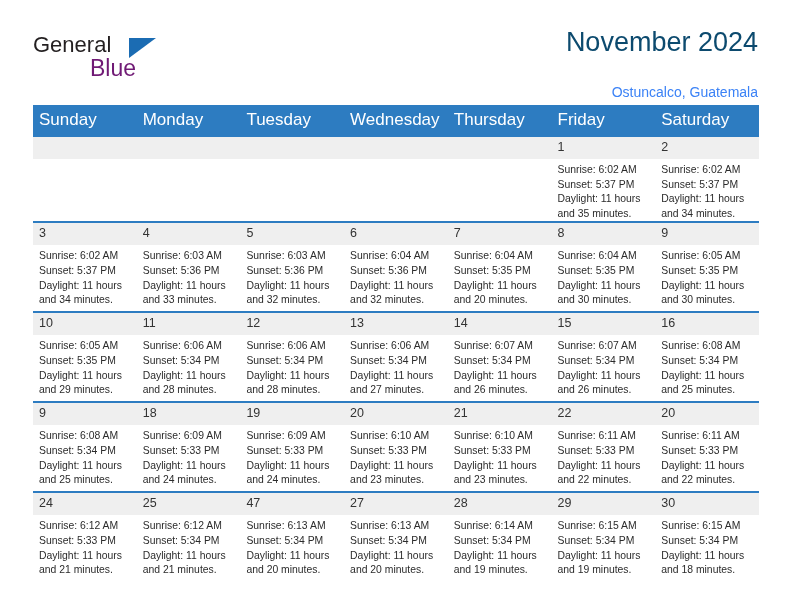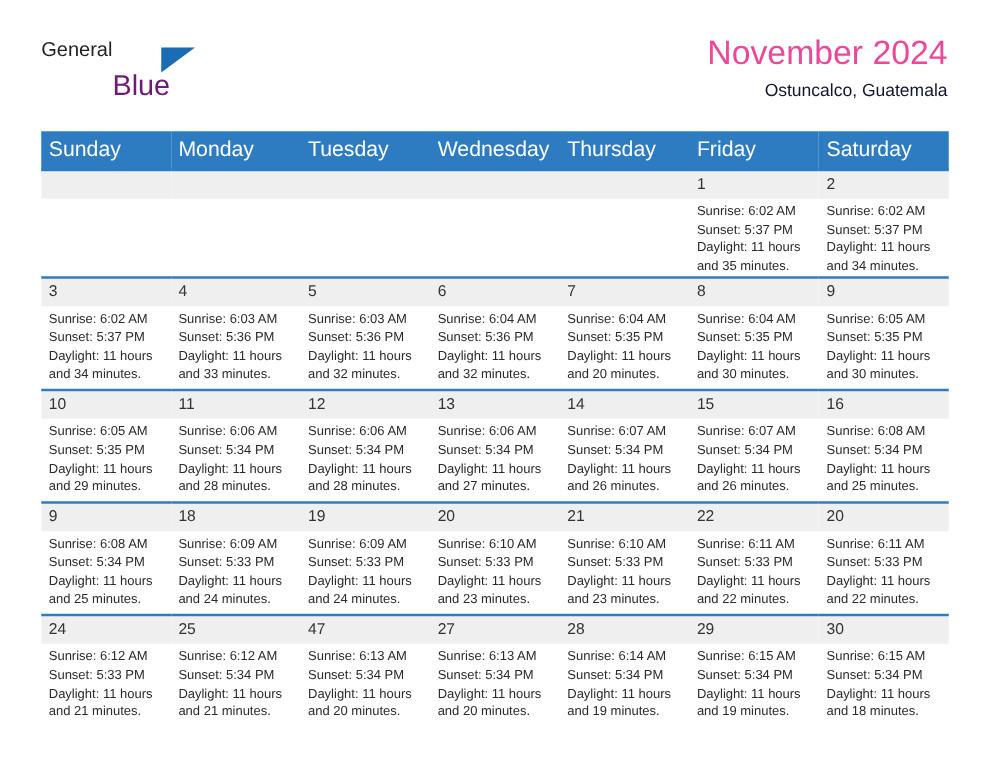--- a/index.html
+++ b/index.html
@@ -33,21 +33,21 @@
     position: absolute;
     left: 0;
     top: 6px;
     width: 190px;
     height: 56px;
   }
   .logo-general {
     position: absolute;
     left: 0;
     top: 0;
-    font-size: 16px;
+    font-size: 22px;
     letter-spacing: 0px;
     color: #231f20;
     font-family: "Liberation Sans", sans-serif;
   }
   .logo-tri {
     position: absolute;
     left: 96px;
     top: 6px;
     width: 0;
     height: 0;
@@ -63,31 +63,31 @@
     font-family: "Liberation Sans", sans-serif;
   }
   .title-block {
     position: absolute;
     right: 0;
     top: 0;
     text-align: right;
   }
   .cal-title {
     font-size: 27px;
-    color: #ec4899;
+    color: #0c4a6e;
     line-height: 32px;
     font-weight: normal;
     margin: 0;
     white-space: nowrap;
   }
   .cal-subtitle {
     font-size: 14px;
-    color: #0f172a;
+    color: #3b82f6;
     line-height: 20px;
-    margin: 4px 0 0 0;
+    margin: 24px 0 0 0;
     white-space: nowrap;
   }
 
   
   .calendar {
     position: absolute;
     left: 33px;
     top: 105px;
     width: 726px;
     border-collapse: collapse;

